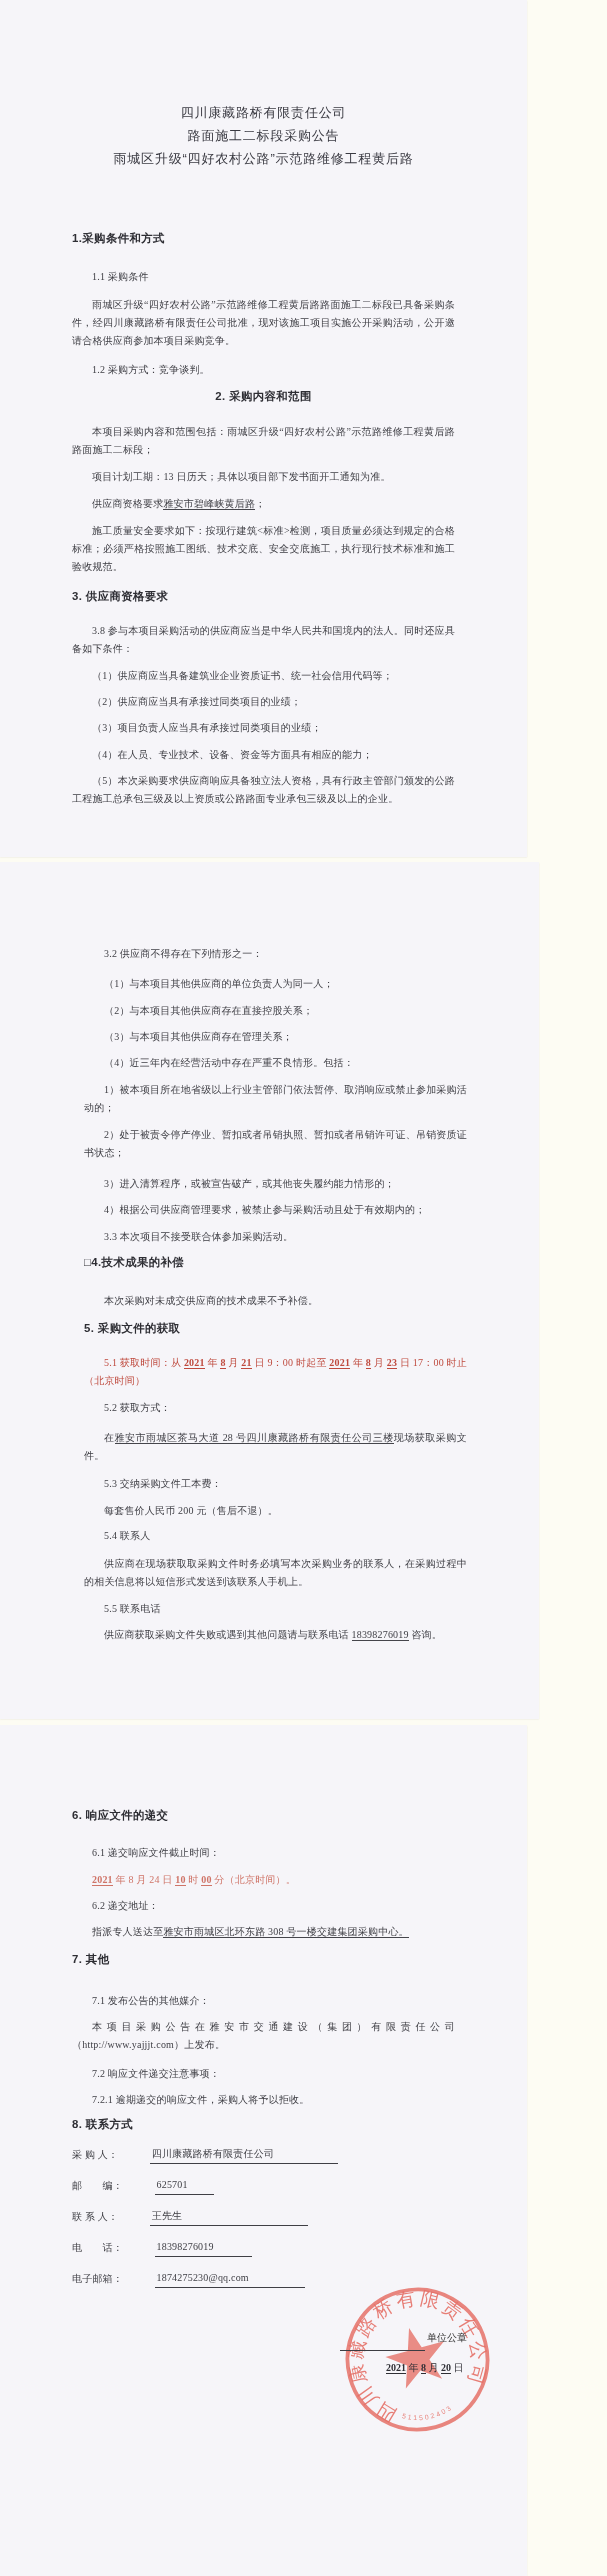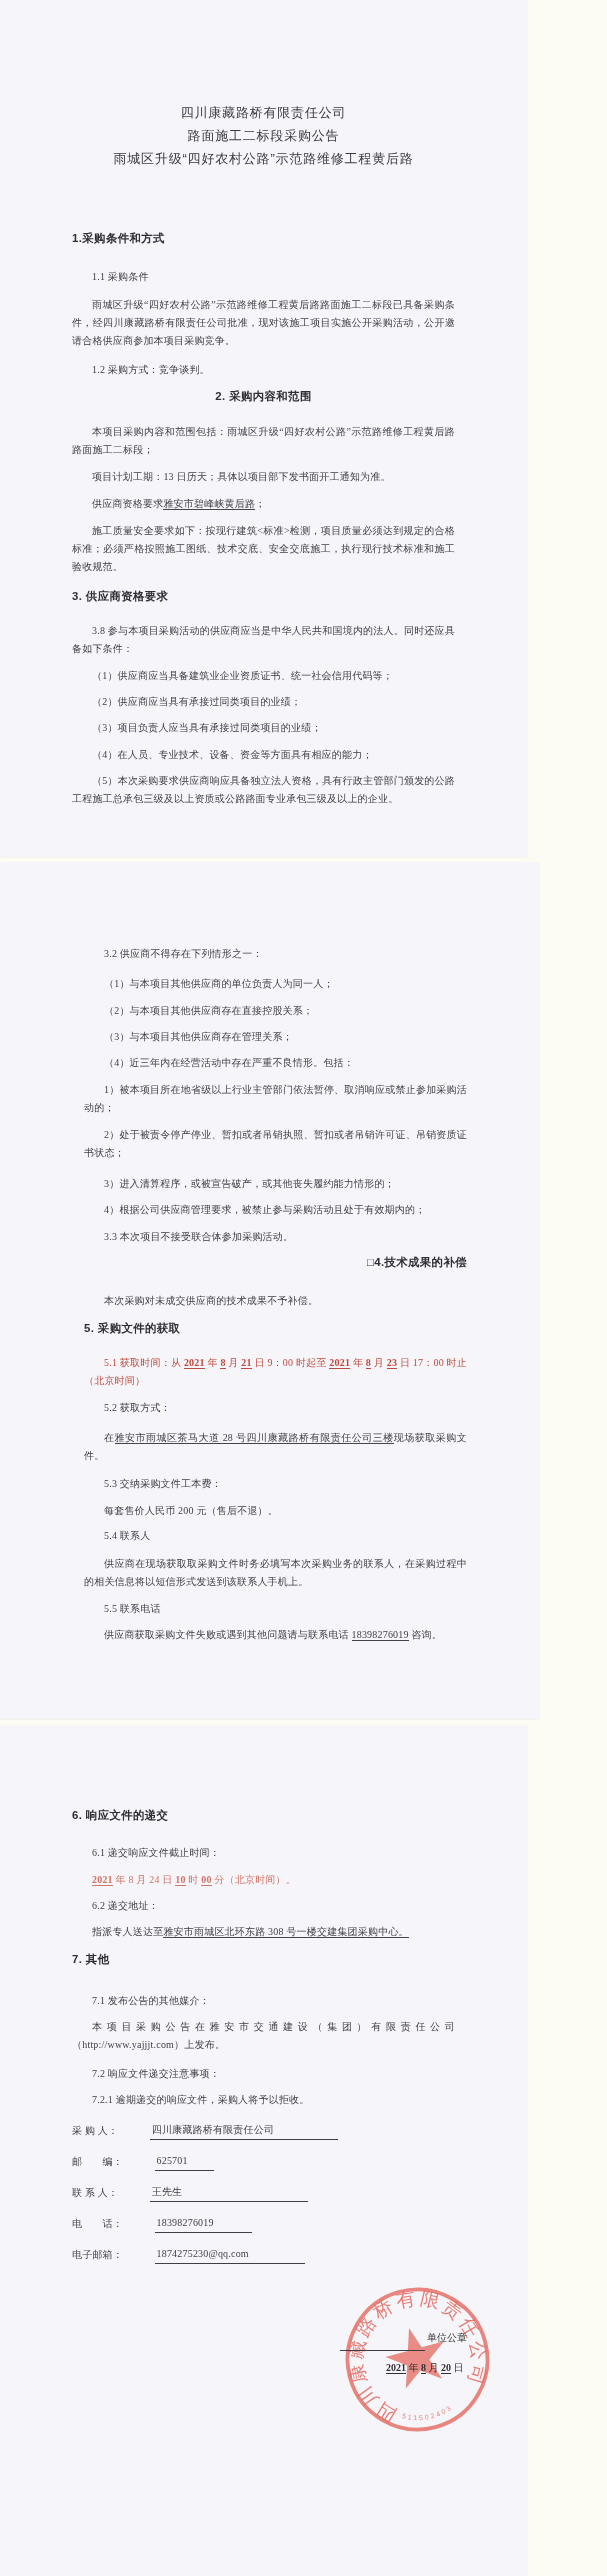--- a/index.html
+++ b/index.html
@@ -13,21 +13,21 @@
           font-size:13px;line-height:23px;color:#3a3a42;letter-spacing:0.8px;}
   .title-block{padding-top:101px;}
   .h{font-family:"Liberation Sans","DejaVu Sans",sans-serif;font-weight:bold;
      font-size:11.4px;line-height:16.7px;color:#2e2e34;margin:0;letter-spacing:0.4px;}
   .p{font-size:10px;line-height:18px;color:#3e3e44;text-align:justify;
      margin:8.4px 0 0 0;text-indent:2em;letter-spacing:0.2px;}
   .m14{margin-top:10.6px;} .m16{margin-top:12px;} .m24{margin-top:18px;}
   .m28{margin-top:21px;} .m12{margin-top:9px;} .m13{margin-top:10px;}
   .m9{margin-top:6.8px;} .m17{margin-top:13px;} .m31{margin-top:23.5px;}
   .mh58{margin-top:60px;} .mh12{margin-top:9px;text-align:center;} .mh16{margin-top:12px;}
-  .mh11{margin-top:8.4px;text-align:right;} .mh13{margin-top:10px;} .mh9{margin-top:6.8px;}
+  .mh11{margin-top:8.4px;} .mh13{margin-top:10px;} .mh9{margin-top:6.8px;}
   .mh108{margin-top:82px;} .mh109{margin-top:83px;}
   .red1{color:#bf4a3e;}
   .red2{color:#cf7468;}
   .useg{border-bottom:0.8px solid #45454b;}
   .red1 .useg,.red2 .useg,.seal-date .useg{border-bottom:0.8px solid currentColor;font-weight:bold;}
   .crow{display:flex;align-items:flex-end;font-size:10px;line-height:18px;color:#3e3e44;
         margin-top:12px;letter-spacing:0.2px;gap:32px;}
   .clabel{white-space:pre;}
   .cvalue{border-bottom:0.8px solid #3f3f45;display:inline-block;padding:0 4.6px 0 1.5px;}
   .w240{min-width:182px;} .w70{min-width:53px;} .w200{min-width:152px;}
@@ -107,20 +107,21 @@
     <div class="p red2"><span class="useg">2021</span><span> 年 8 月 24 日 </span><span class="useg">10</span><span> 时 </span><span class="useg">00</span><span> 分（北京时间）。</span></div>
     <div class="p">6.2 递交地址：</div>
     <div class="p"><span>指派专人送达至</span><span class="useg">雅安市雨城区北环东路 308 号一楼交建集团采购中心。</span></div>
 
     <div class="h mh13">7. 其他</div>
     <div class="p m31">7.1 发布公告的其他媒介：</div>
     <div class="p">本项目采购公告在雅安市交通建设（集团）有限责任公司（http://www.yajjjt.com）上发布。</div>
     <div class="p m14">7.2 响应文件递交注意事项：</div>
     <div class="p">7.2.1 逾期递交的响应文件，采购人将予以拒收。</div>
 
+    <div class="h mh9">8. 联系方式</div>
 
     <div class="crow m28">
       <span class="clabel">采 购 人：</span>
         <span class="cvalue w240">四川康藏路桥有限责任公司</span>
     </div>
     <div class="crow">
       <span class="clabel">邮　　编：</span>
         <span class="cvalue w70">625701</span>
     </div>
     <div class="crow">

